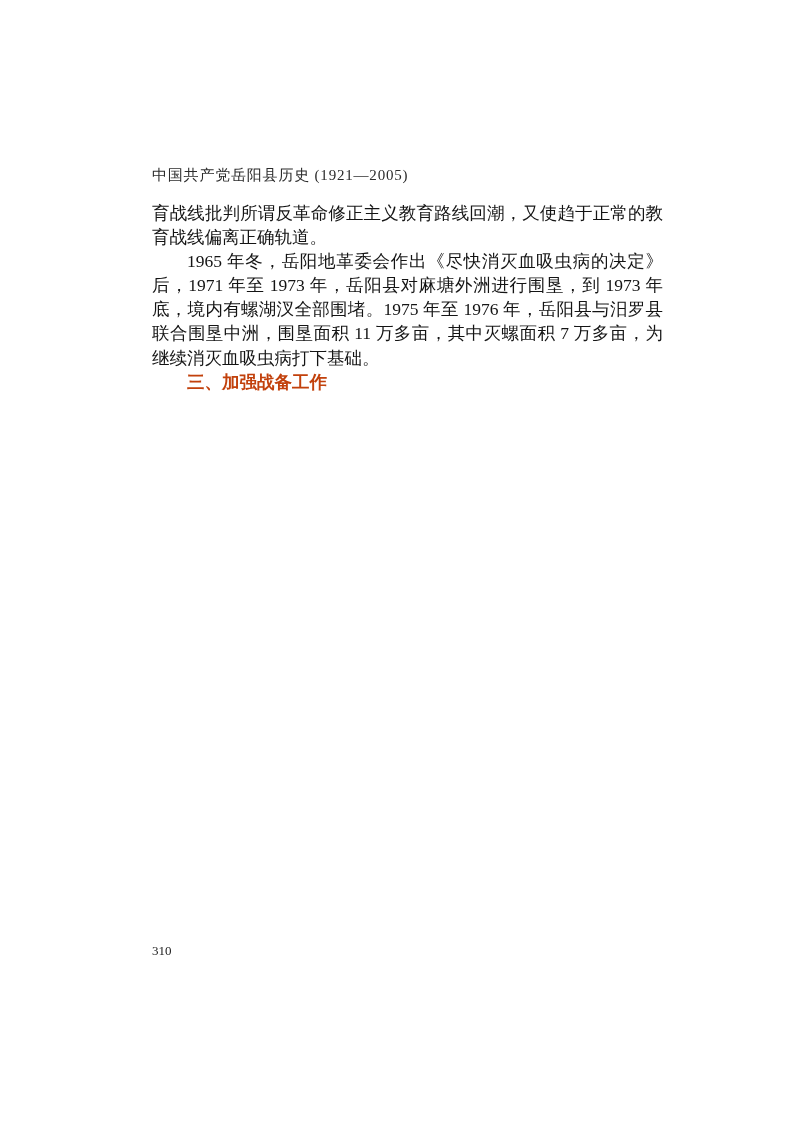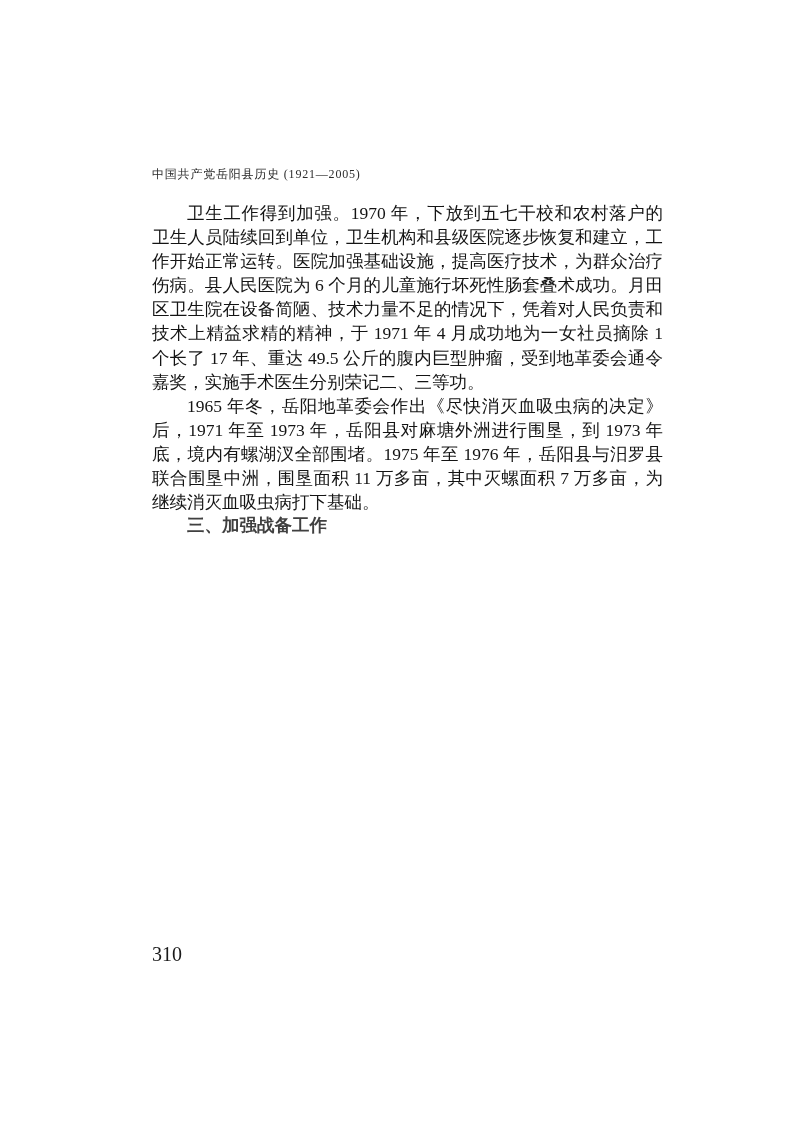--- a/index.html
+++ b/index.html
@@ -13,21 +13,21 @@
     height: 1122px;
     margin: 0 auto;
     background: #ffffff;
     overflow: hidden;
     font-family: "Liberation Serif", "DejaVu Serif", serif;
   }
   .running-head {
     position: absolute;
     left: 152px;
     top: 166px;
-    font-size: 12px;
+    font-size: 15px;
     letter-spacing: 0.8px;
     color: #2b2b2b;
     white-space: nowrap;
   }
   .body-text {
     position: absolute;
     left: 152px;
     top: 201px;
     width: 511px;
     font-size: 17.5px;
@@ -41,39 +41,39 @@
   }
   .body-text p.no-indent {
     text-indent: 0;
   }
   .section-heading {
     margin: 0;
     font-size: 17.5px;
     line-height: 24.1px;
     font-weight: bold;
     text-indent: 2em;
-    font-family: Liberation Mono, monospace;
-    color: #404040;
+    font-family: Liberation Sans, sans-serif;
+    color: #c2410c;
   }
   .page-number {
     position: absolute;
     left: 152px;
     top: 943px;
-    font-size: 20px;
+    font-size: 13px;
     color: #1a1a1a;
   }
 </style>
 </head>
 <body>
 
 <div class="page">
 
   <div class="running-head">中国共产党岳阳县历史 (1921—2005)</div>
 
   <div class="body-text">
-    <p>卫生工作得到加强。1970 年，下放到五七干校和农村落户的卫生人员陆续回到单位，卫生机构和县级医院逐步恢复和建立，工作开始正常运转。医院加强基础设施，提高医疗技术，为群众治疗伤病。县人民医院为 6 个月的儿童施行坏死性肠套叠术成功。月田区卫生院在设备简陋、技术力量不足的情况下，凭着对人民负责和技术上精益求精的精神，于 1971 年 4 月成功地为一女社员摘除 1 个长了 17 年、重达 49.5 公斤的腹内巨型肿瘤，受到地革委会通令嘉奖，实施手术医生分别荣记二、三等功。</p>
+    <p class="no-indent">育战线批判所谓反革命修正主义教育路线回潮，又使趋于正常的教育战线偏离正确轨道。</p>
     <p>1965 年冬，岳阳地革委会作出《尽快消灭血吸虫病的决定》后，1971 年至 1973 年，岳阳县对麻塘外洲进行围垦，到 1973 年底，境内有螺湖汊全部围堵。1975 年至 1976 年，岳阳县与汨罗县联合围垦中洲，围垦面积 11 万多亩，其中灭螺面积 7 万多亩，为继续消灭血吸虫病打下基础。</p>
     <h3 class="section-heading">三、加强战备工作</h3>
   </div>
 
   <div class="page-number">310</div>
 
 </div>
 
 </body></html>

